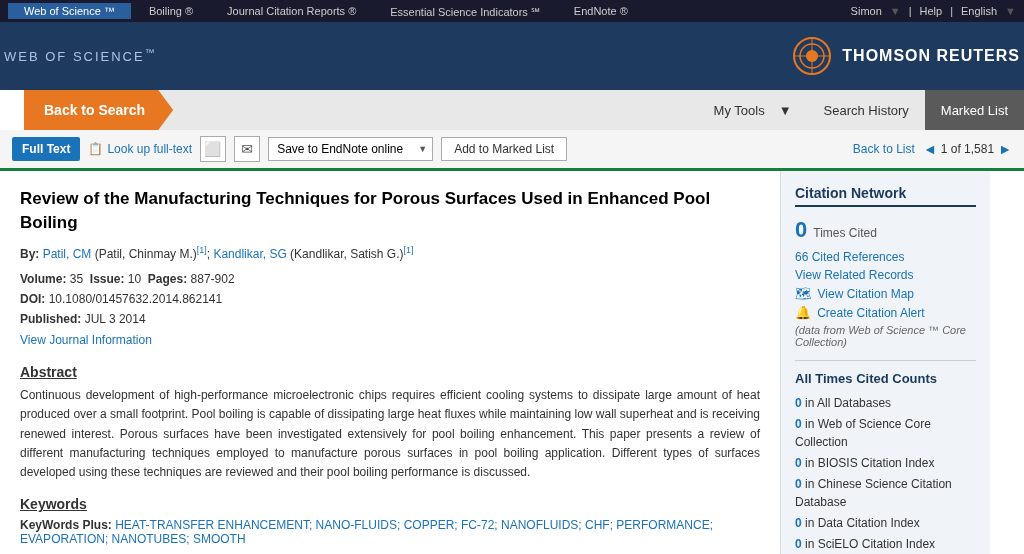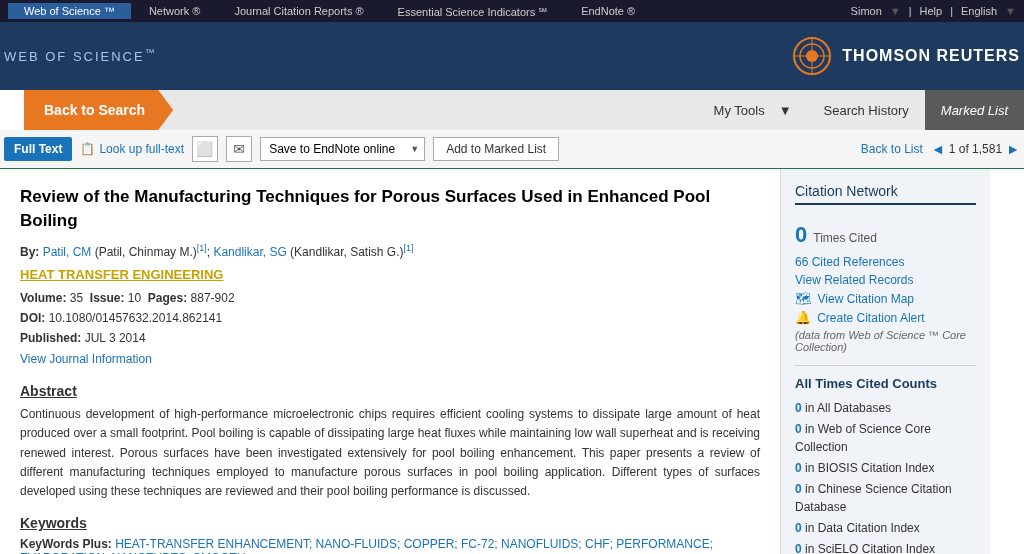--- a/index.html
+++ b/index.html
@@ -91,28 +91,27 @@
       gap: 14px;
     }
     .marked-list-btn {
       background: #5a5a5a;
       color: #fff;
       height: 100%;
       padding: 0 16px;
       border: none;
       font-size: 13px;
       cursor: pointer;
-      font-style: italic;
     }
 
     
     .toolbar {
       background: #f5f5f5;
-      border-bottom: 1px solid #15803d;
-      padding: 6px 4px;
+      border-bottom: 3px solid #15803d;
+      padding: 6px 12px;
       display: flex;
       align-items: center;
       justify-content: space-between;
     }
     .toolbar-left { display: flex; align-items: center; gap: 8px; }
     .btn-fulltext {
       background: #1a73b8;
       color: #fff;
       border: none;
       padding: 5px 10px;
@@ -243,23 +242,23 @@
     .sidebar {
       width: 210px;
       min-width: 200px;
       background: #f0f4f8;
       border-left: 1px solid #ddd;
       padding: 14px 14px;
     }
 
     .sidebar-section-title {
       font-size: 14px;
-      font-weight: normal;
+      font-weight: bold;
       color: #1a3a5c;
-      margin-bottom: 17px;
+      margin-bottom: 10px;
       border-bottom: 2px solid #1a3a5c;
       padding-bottom: 4px;
     }
 
     .times-cited-count {
       font-size: 22px;
       font-weight: bold;
       color: #1a73b8;
     }
     .times-cited-label { font-size: 12px; color: #555; margin-bottom: 8px; }
@@ -307,21 +306,21 @@
     .count-item { font-size: 12px; color: #333; margin-bottom: 3px; line-height: 1.5; }
     .count-num { color: #1a73b8; font-weight: bold; }
     .icon-bell { color: #e87722; font-size: 13px; }
   </style>
 </head>
 <body>
 
 <div class="top-nav">
   <div class="top-nav-left">
     <span class="top-nav-item active">Web of Science ™</span>
-    <span class="top-nav-item">Network ®</span>
+    <span class="top-nav-item">Boiling ®</span>
     <span class="top-nav-item">Journal Citation Reports ®</span>
     <span class="top-nav-item">Essential Science Indicators ℠</span>
     <span class="top-nav-item">EndNote ®</span>
   </div>
   <div class="top-nav-right">
     <span style="color:#ccc;font-size:11px;cursor:pointer;">Simon</span>
     <span style="color:#555;">▼</span>
     <span class="top-nav-divider">|</span>
     <span style="color:#ccc;font-size:11px;cursor:pointer;">Help</span>
     <span class="top-nav-divider">|</span>
@@ -395,21 +394,20 @@
   <div class="article-area">
 
     <div class="article-title">Review of the Manufacturing Techniques for Porous Surfaces Used in Enhanced Pool Boiling</div>
 
     <div class="article-authors">
       <strong>By: </strong>
       <a>Patil, CM</a> (Patil, Chinmay M.)<sup>[1]</sup>;
       <a>Kandlikar, SG</a> (Kandlikar, Satish G.)<sup>[1]</sup>
     </div>
 
-    <div class="journal-name">HEAT TRANSFER ENGINEERING</div>
 
     <div class="article-meta">
       <strong>Volume: </strong><span>35</span>&nbsp;
       <strong>Issue: </strong><span>10</span>&nbsp;
       <strong>Pages: </strong><span>887-902</span><br>
       <strong>DOI: </strong><span>10.1080/01457632.2014.862141</span><br>
       <strong>Published: </strong><span>JUL 3 2014</span><br>
       <a class="view-journal">View Journal Information</a>
     </div>
 

